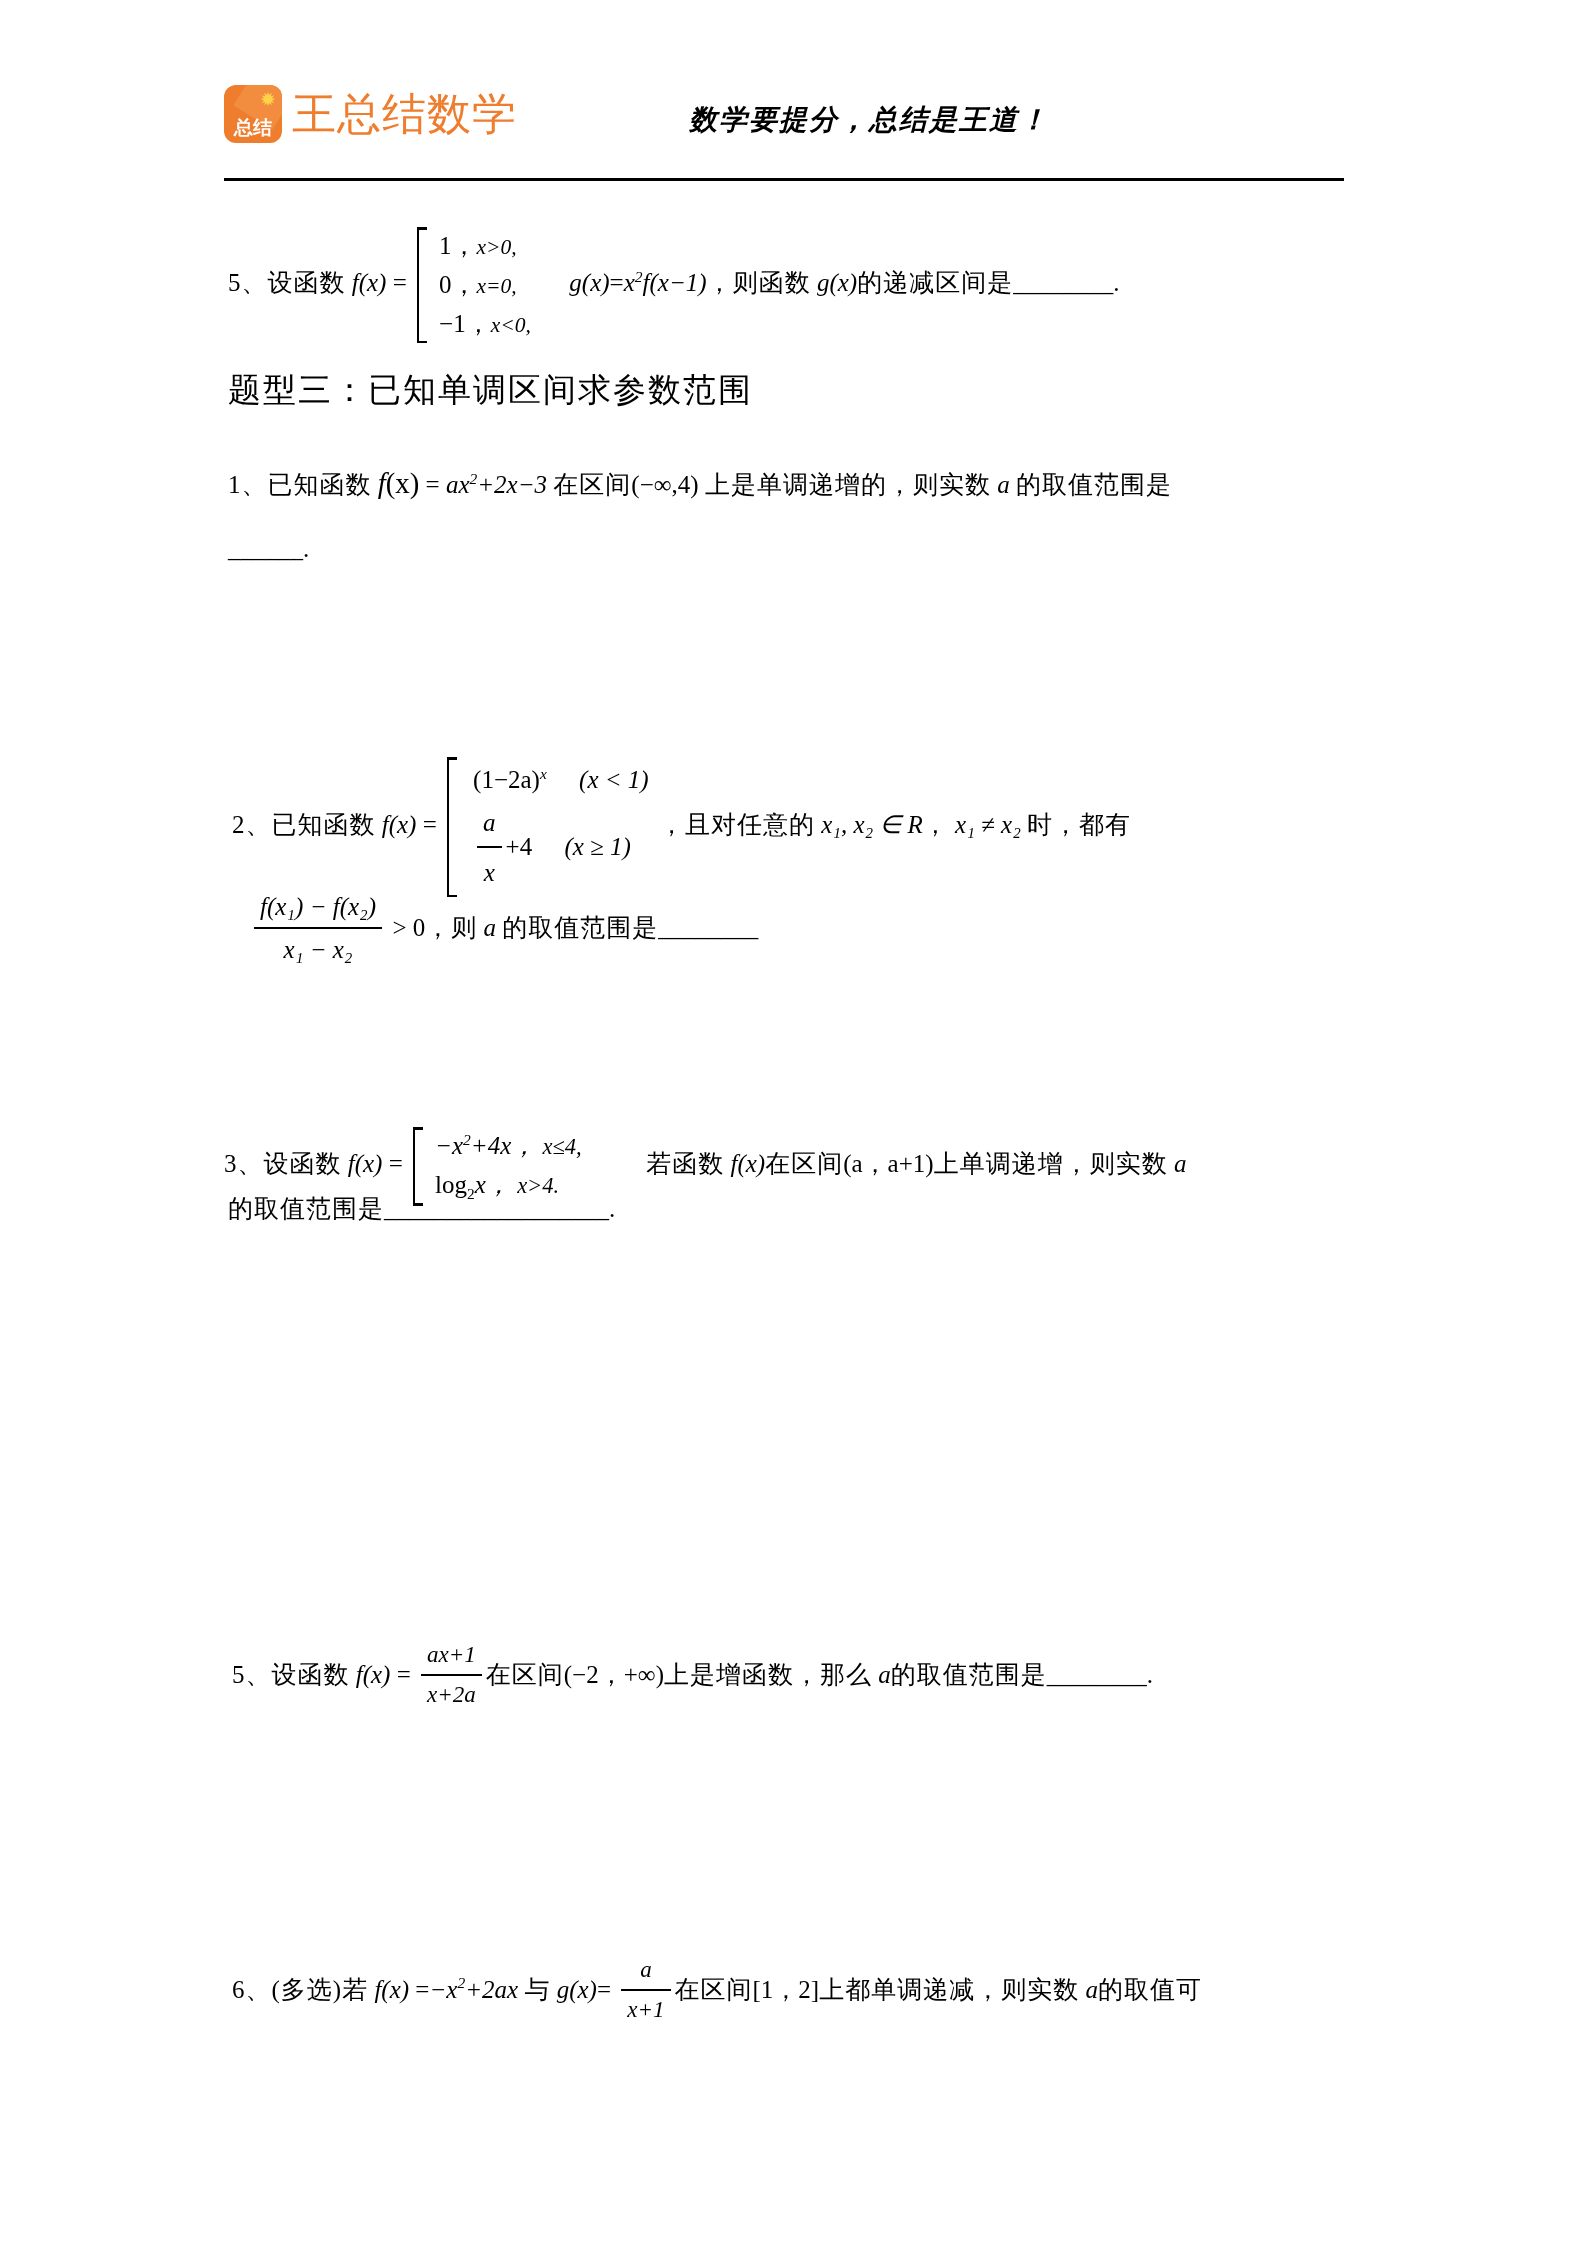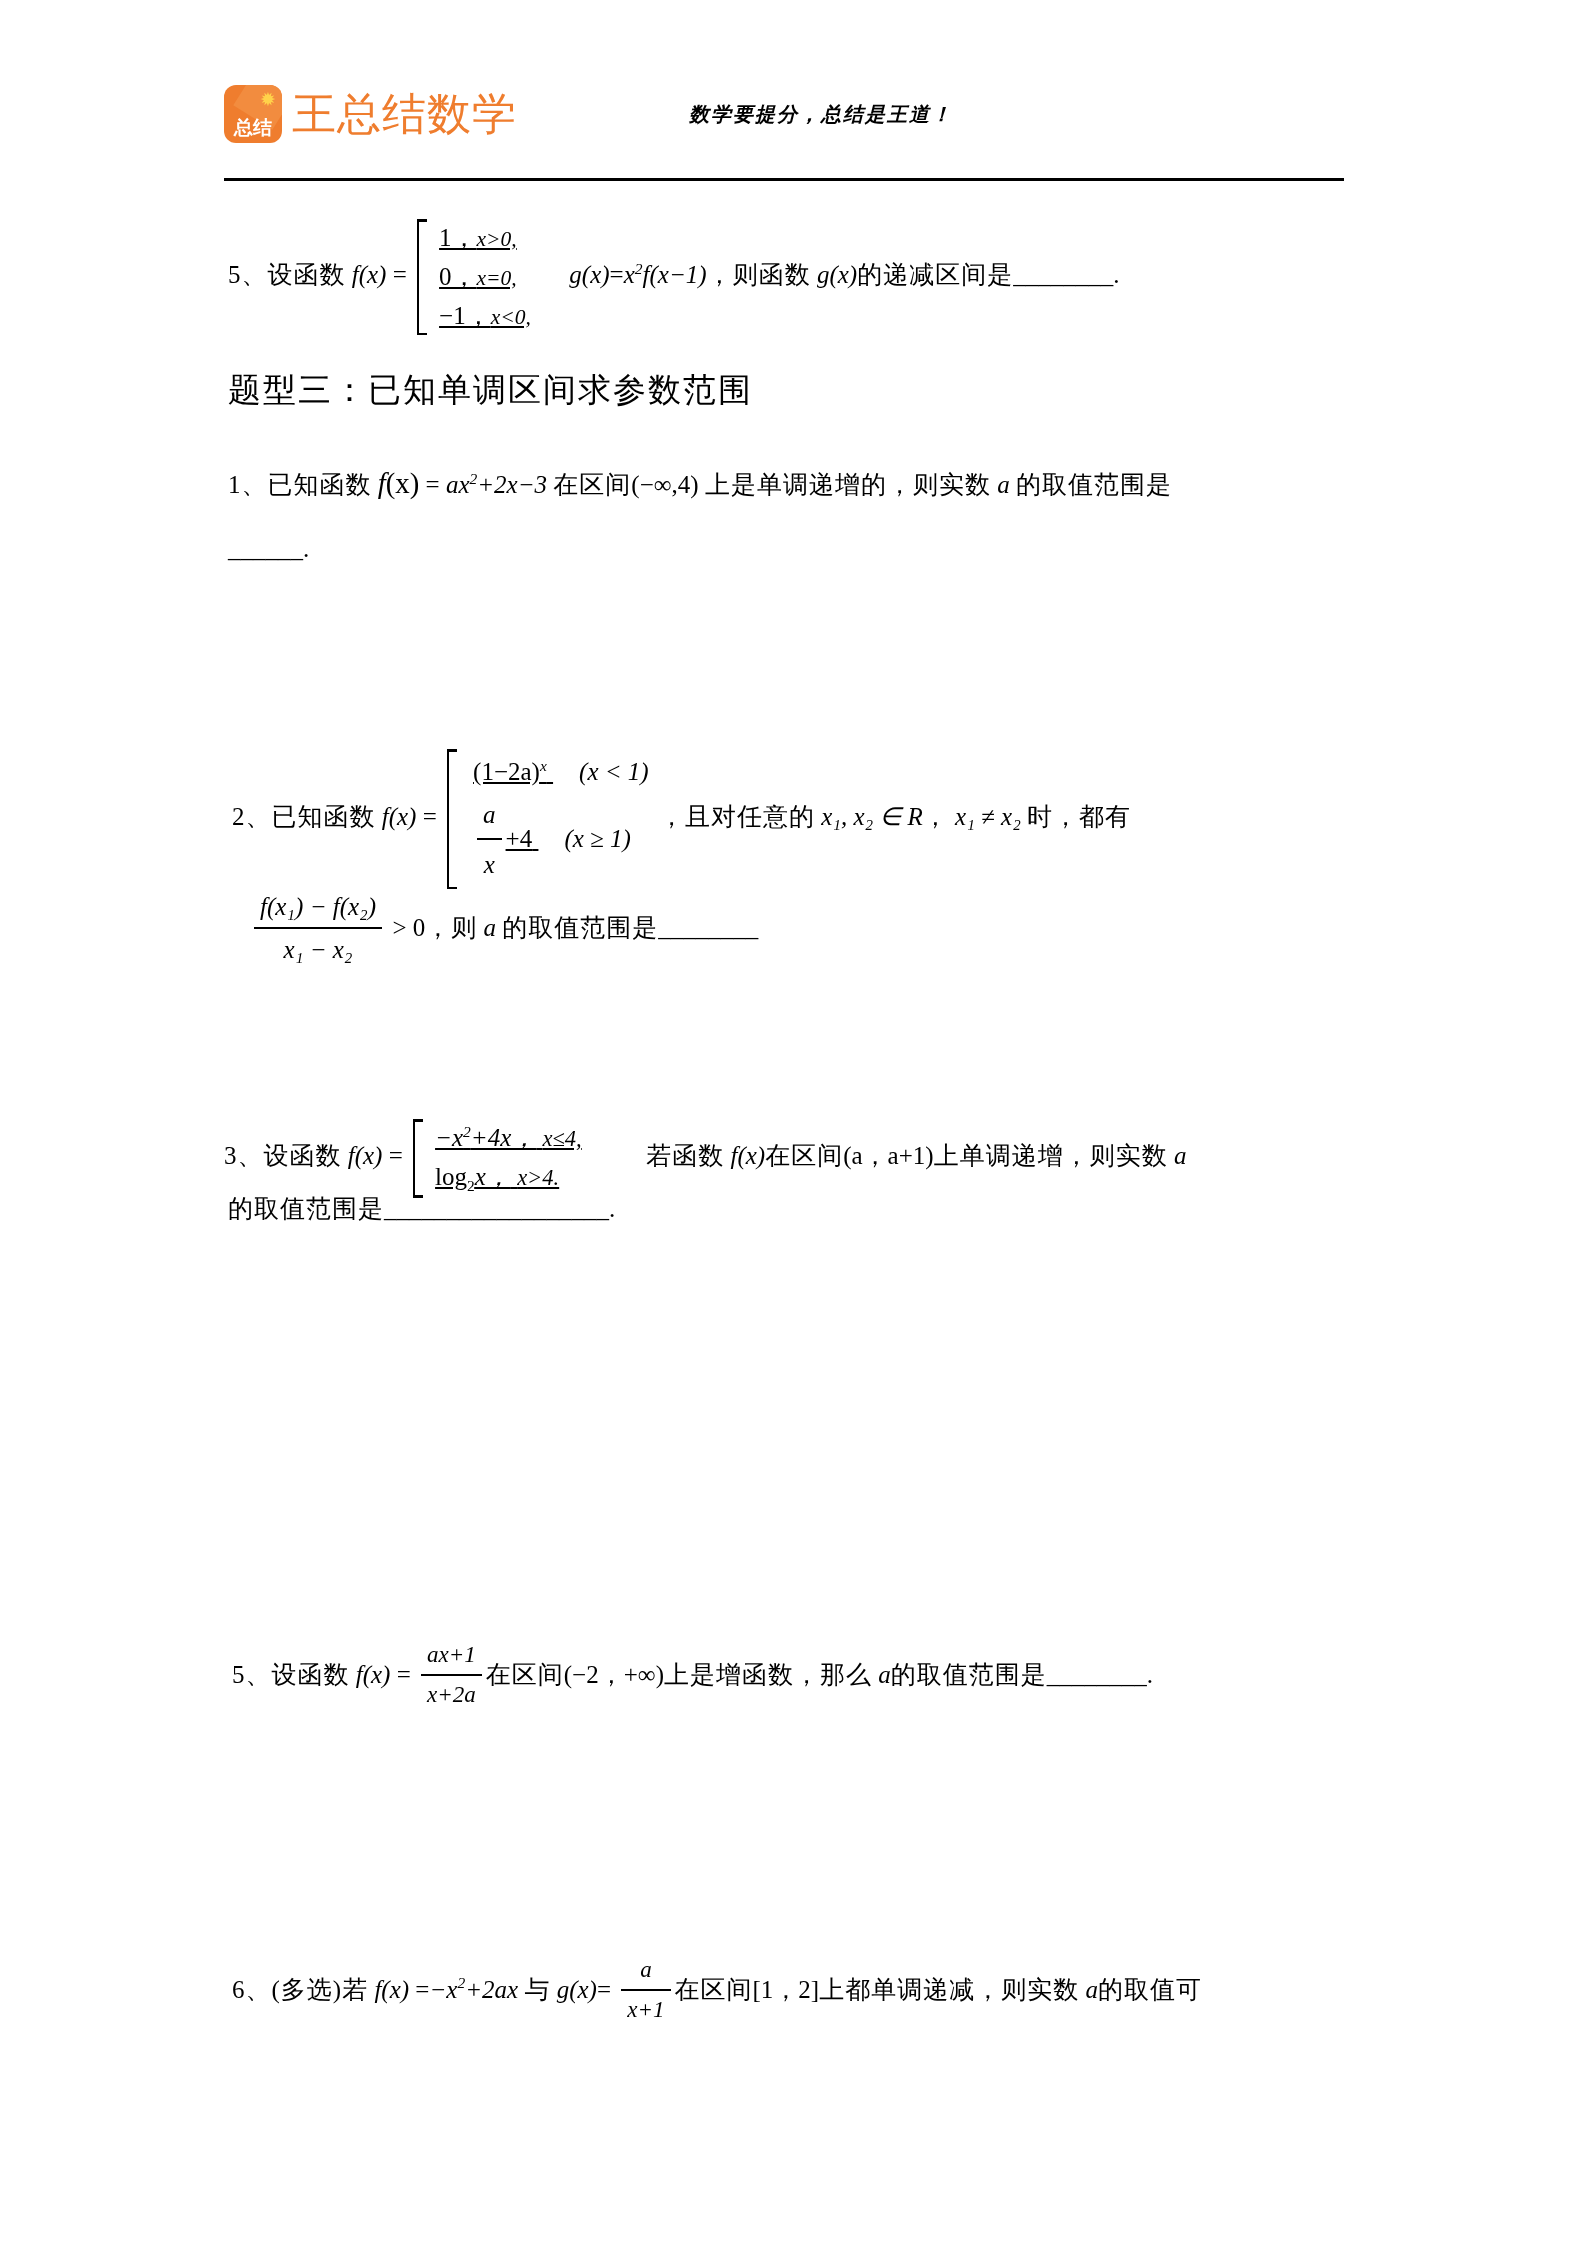--- a/index.html
+++ b/index.html
@@ -34,21 +34,21 @@
     padding-left:10px;
   }
   .logo-text{
     font-family:"Liberation Sans", sans-serif;
     font-size:44px;font-weight:normal;color:#ef7d2e;letter-spacing:1px;
     line-height:58px;white-space:nowrap;
   }
   .tagline{
     position:absolute;left:465px;top:16px;
     font-family:Liberation Mono, monospace;
-    font-size:20px;font-weight:bold;font-style:italic;color:#000;
+    font-size:28px;font-weight:bold;font-style:italic;color:#000;
     white-space:nowrap;letter-spacing:2px;
   }
   .rule{position:absolute;left:224px;top:178px;width:1120px;height:0;
         border-top:3px solid #000;}
 
   
   .q{position:absolute;font-size:25px;line-height:1.5;color:#000;white-space:nowrap;}
   .cn{font-family:"Liberation Serif", serif;letter-spacing:1px;}
   .mi{font-style:italic;font-family:"Liberation Serif", serif;}
   .mn{font-family:"Liberation Serif", serif;}
@@ -57,21 +57,21 @@
   sub.e{font-size:0.62em;vertical-align:sub;font-style:normal;}
 
   
   .frac{display:inline-block;vertical-align:middle;text-align:center;
         margin:0 4px;position:relative;top:-2px;}
   .frac .top{display:block;padding:0 6px 1px 6px;border-bottom:2px solid #000;}
   .frac .bot{display:block;padding:2px 6px 0 6px;}
 
   
   .cases{display:inline-block;vertical-align:middle;position:relative;
-         padding-left:22px;margin:4px 4px;text-align:left;text-decoration:underline;}
+         padding-left:22px;margin:12px 4px;text-align:left;}
   .cases .brace{
     position:absolute;left:0;top:0;bottom:0;width:18px;
     border-left:2.5px solid #000;
     border-top-left-radius:0;
   }
   .cases .brace:before,.cases .brace:after{
     content:"";position:absolute;left:-2.5px;width:10px;height:2.5px;background:#000;
   }
   .cases .brace:before{top:0;}
   .cases .brace:after{bottom:0;}

